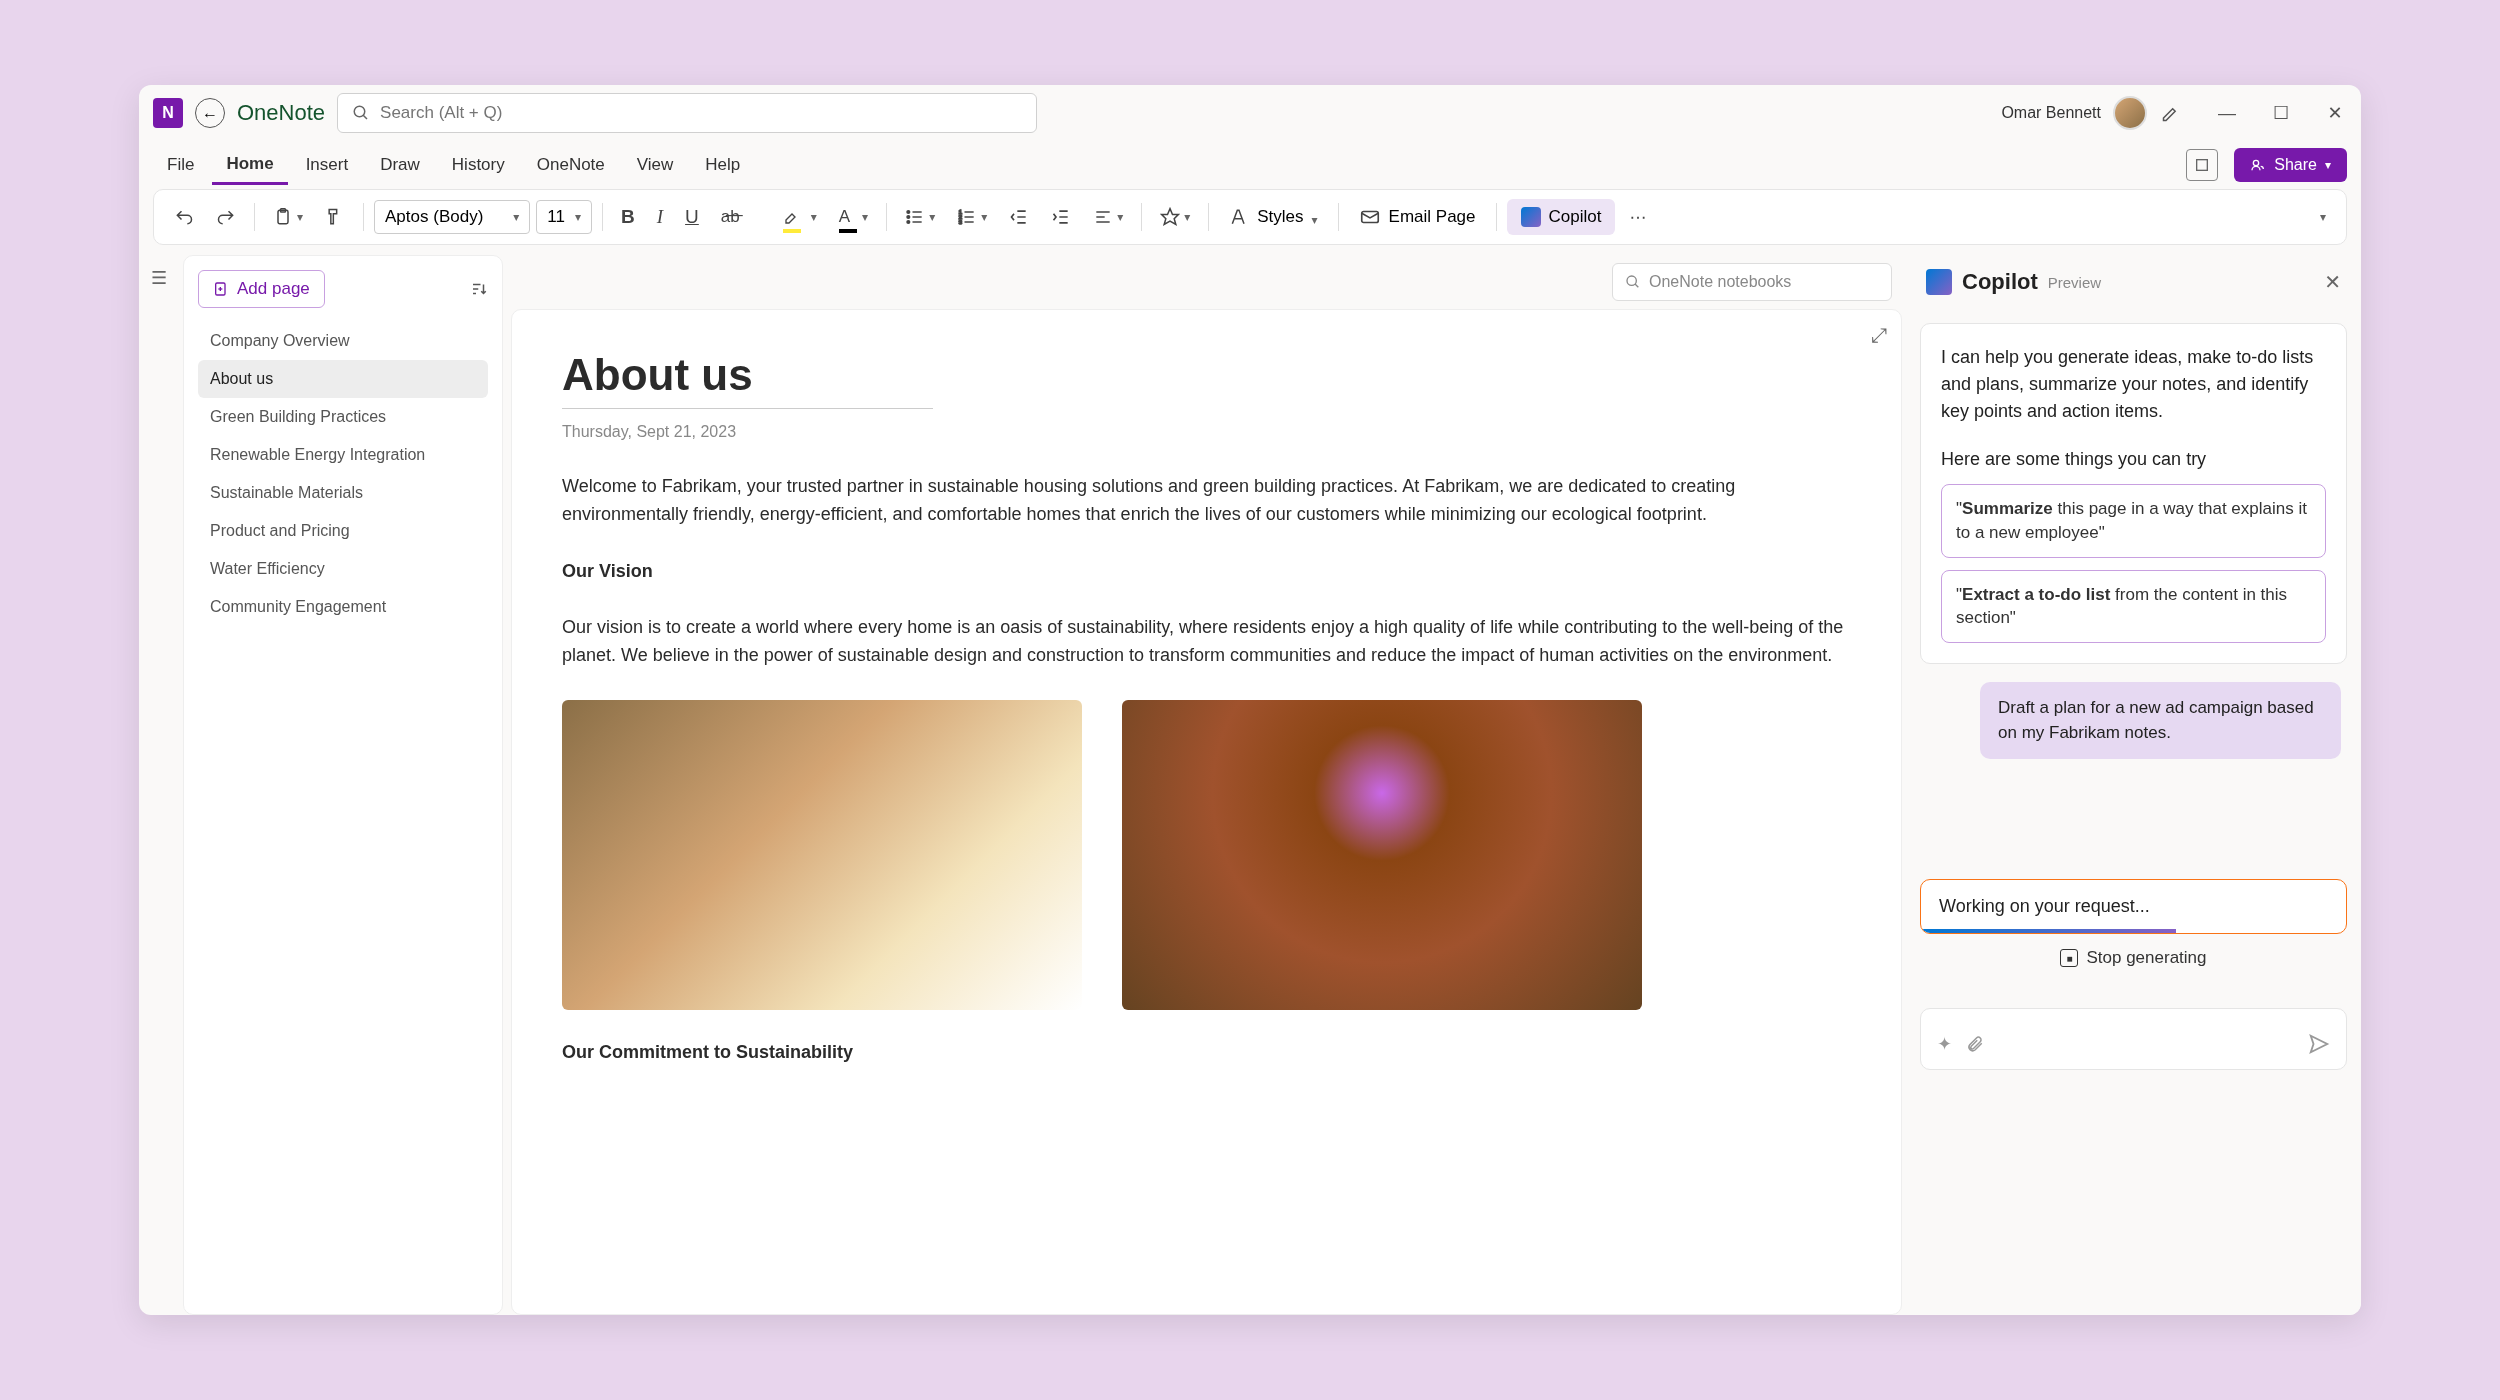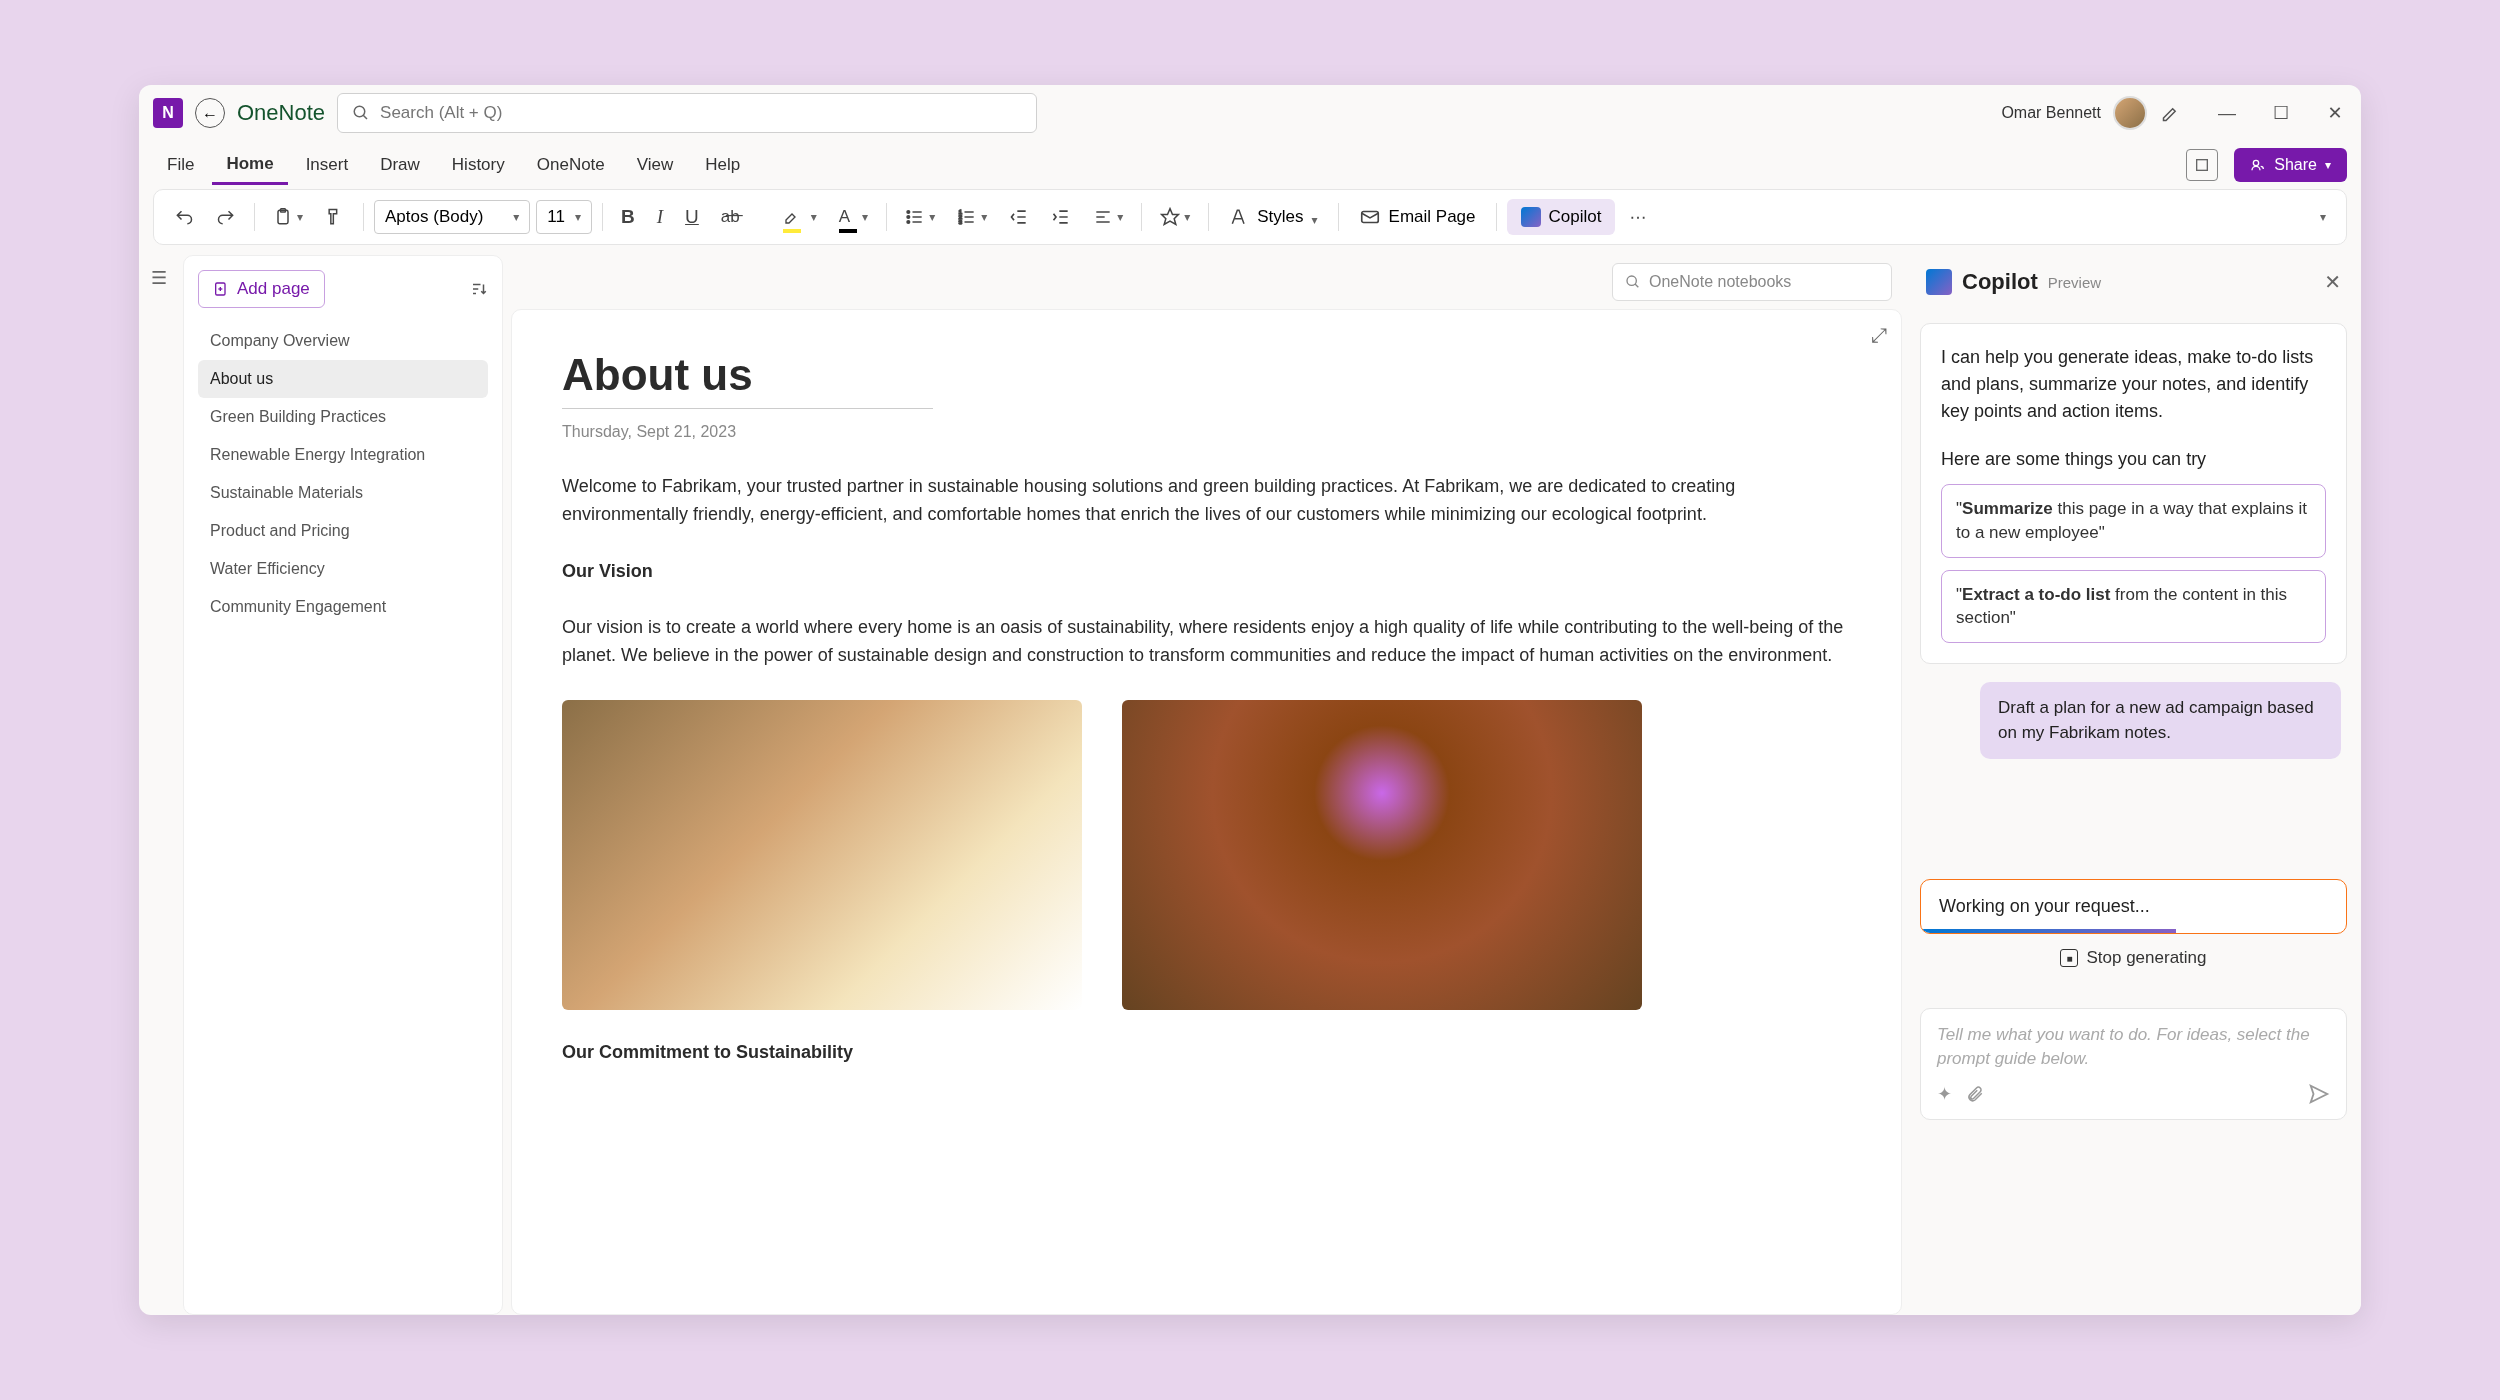--- a/index.html
+++ b/index.html
@@ -361,21 +361,20 @@
       <div class="working-card">
         <div class="working-text">Working on your request...</div>
         <div class="progress-bar"></div>
       </div>
       <div class="stop-gen">
         <div class="stop-icon">■</div>
         <span>Stop generating</span>
       </div>
 
       <div class="copilot-input" style="margin-top:40px">
-        <div class="copilot-input-text">Tell me what you want to do. For ideas, select the prompt guide below.</div>
         <div class="copilot-input-row">
           <span class="input-icon">✦</span>
           <span class="input-icon">
             <svg width="18" height="18" viewBox="0 0 24 24" fill="none" stroke="#999" stroke-width="2">
                 <path d="M21 11 L12 20 a5 5 0 0 1 -7 -7 L14 4 a3.5 3.5 0 0 1 5 5 L10 18 a2 2 0 0 1 -3 -3 L15 7"></path>
               </svg>
           </span>
           <span class="send-icon">
             <svg width="22" height="22" viewBox="0 0 24 24" fill="none" stroke="#999" stroke-width="2">
                 <path d="M3 3 L21 12 L3 21 L6 12 Z"></path>

